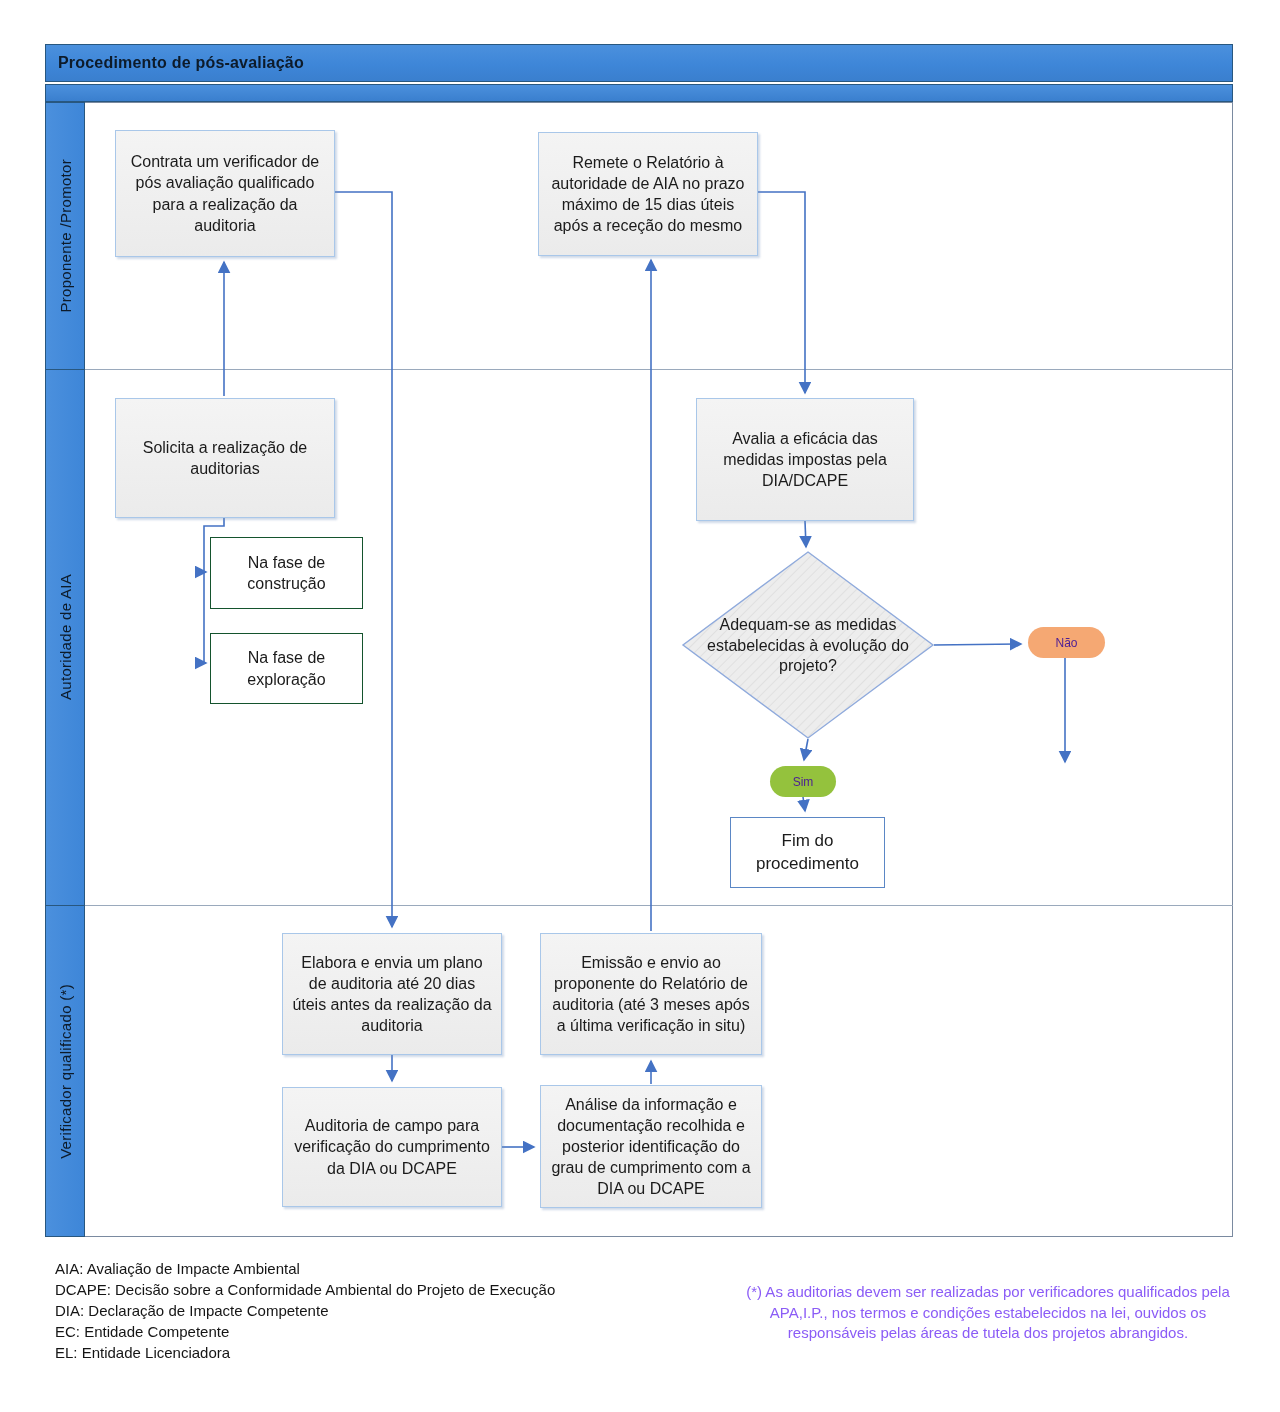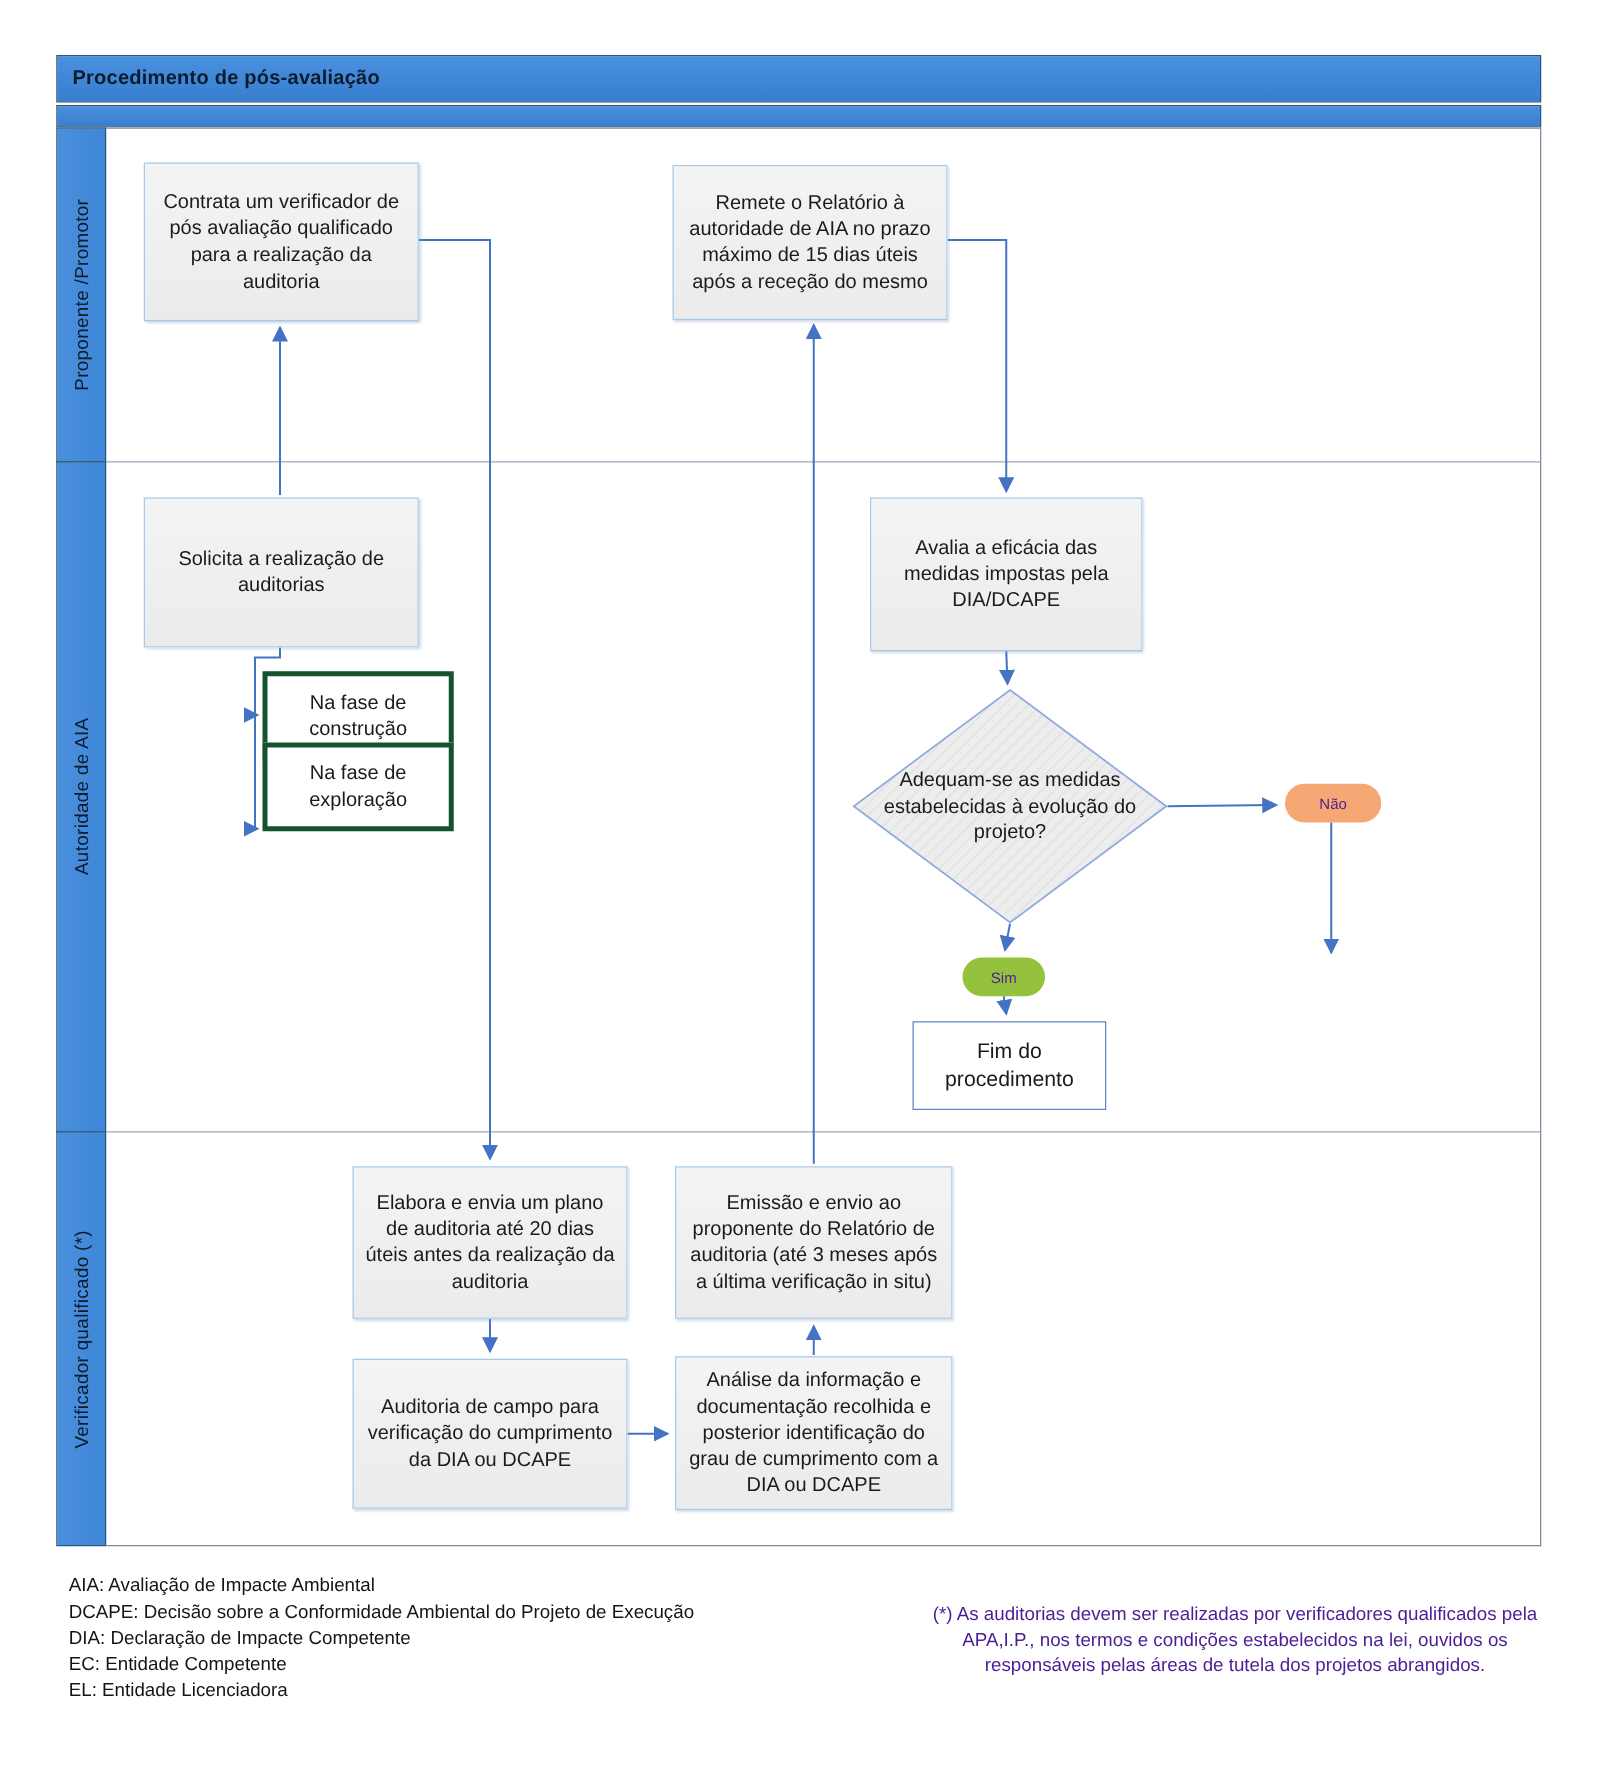--- a/index.html
+++ b/index.html
@@ -38,21 +38,21 @@
   
   .node{
     position:absolute;display:flex;align-items:center;justify-content:flex-start;
     text-align:center;font-size:16px;line-height:1.32;box-sizing:border-box;
     padding:4px 8px;z-index:3;
   }
   .node.gray{
     background:linear-gradient(180deg,#f4f4f4,#ebebeb);
     border:1px solid #a9c7e9;box-shadow:1.5px 1.5px 2px rgba(120,150,190,.35);
   }
-  .node.white{background:#ffffff;border:4px solid #14532d;}
+  .node.white{background:#ffffff;border:1px solid #14532d;}
   .node.fimbox{background:#ffffff;border:1px solid #5b87c5;font-size:17px;}
   .pill{
     position:absolute;display:flex;align-items:center;justify-content:center;
     font-size:12px;color:#4c1d95;border-radius:16px;z-index:4;
   }
   .pill.nao{background:#f5a873;}
   .pill.sim{background:#94c23d;}
   .diamond-text{
     position:absolute;left:692px;top:583px;width:232px;height:126px;z-index:3;
     display:flex;align-items:center;justify-content:flex-start;text-align:center;
@@ -60,21 +60,21 @@
   }
   
   svg.connectors{position:absolute;left:0;top:0;z-index:2;pointer-events:none;}
   
   .legend{
     position:absolute;left:55px;top:1258px;font-size:15px;line-height:1.4;color:#151515;
   }
   .legend span{display:block;}
   .footnote{
     position:absolute;left:742px;top:1282px;width:492px;text-align:center;
-    font-size:15px;line-height:1.38;color:#4c1d95;
+    font-size:15px;line-height:1.38;color:#8b5cf6;
   }
 </style>
 </head>
 <body>
 
 <div id="stage">
 
   <div class="titlebar">
     <span>Procedimento de pós-avaliação</span>
   </div>
@@ -145,21 +145,21 @@
   <div class="node gray" style="left:538px;top:132px;width:220px;height:124px;">
     <span>Remete o Relatório à autoridade de AIA no prazo máximo de 15 dias úteis após a receção do mesmo</span>
   </div>
 
   <div class="node gray" style="left:115px;top:398px;width:220px;height:120px;">
     <span>Solicita a realização de auditorias</span>
   </div>
   <div class="node white" style="left:210px;top:537px;width:153px;height:72px;">
     <span>Na fase de construção</span>
   </div>
-  <div class="node white" style="left:210px;top:594px;width:153px;height:71px;">
+  <div class="node white" style="left:210px;top:633px;width:153px;height:71px;">
     <span>Na fase de exploração</span>
   </div>
   <div class="node gray" style="left:696px;top:398px;width:218px;height:123px;">
     <span>Avalia a eficácia das medidas impostas pela DIA/DCAPE</span>
   </div>
 
   <div class="diamond-text">
     <span>Adequam-se as medidas estabelecidas à evolução do projeto?</span>
   </div>
 

